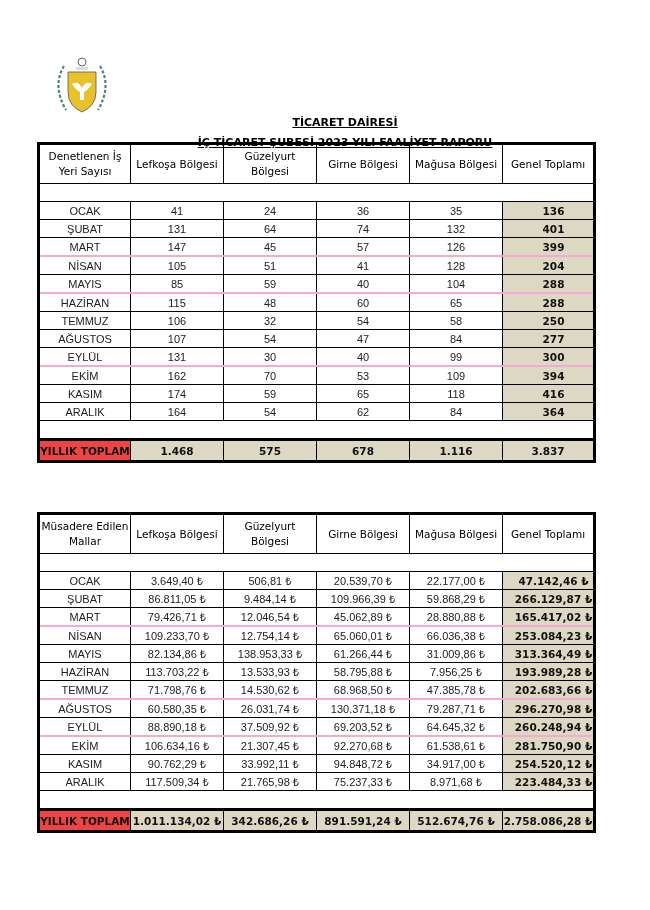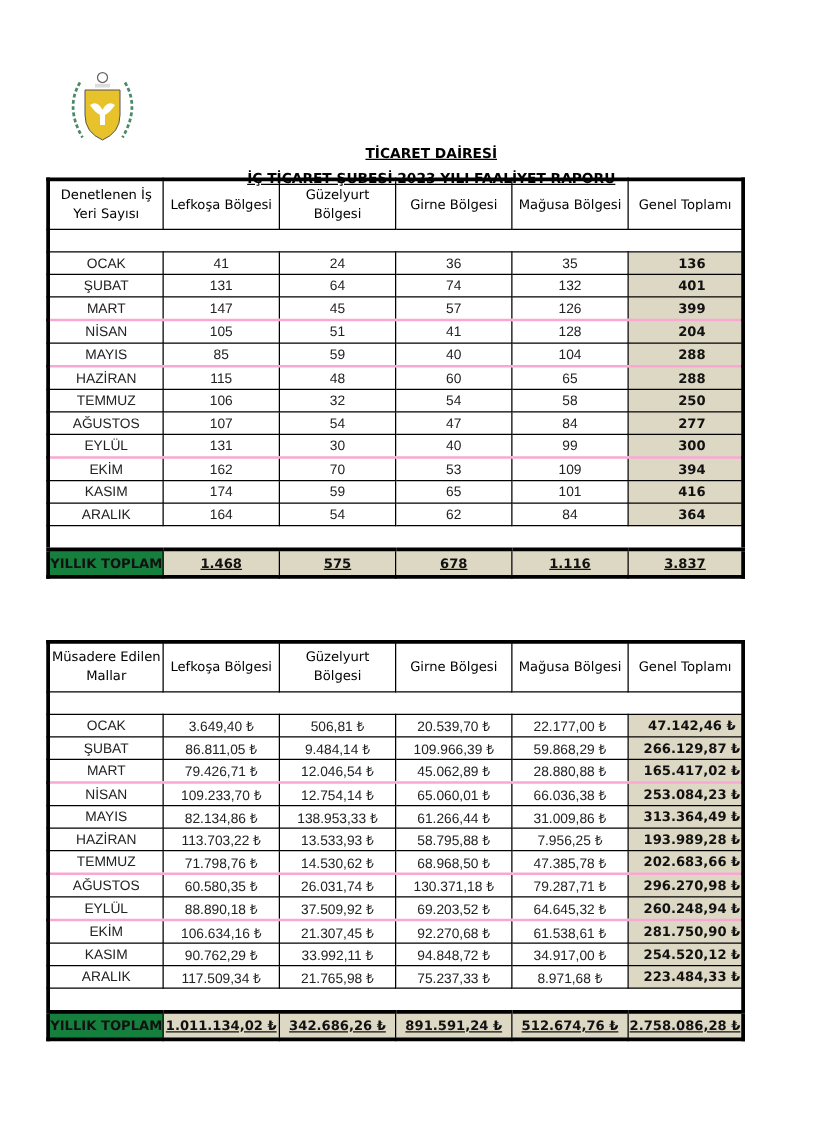--- a/index.html
+++ b/index.html
@@ -8,22 +8,22 @@
     .titles { position: absolute; left: 180px; top: 68px; width: 330px; text-align: center; font-family: "DejaVu Sans", sans-serif; font-weight: bold; font-size: 11px; line-height: 20px; margin-top: 45px; }
     .titles div { text-decoration: underline; }
     table.rep { position: absolute; left: 37px; border-collapse: collapse; border: 3px solid #000; table-layout: fixed; }
     table.rep td, table.rep th { border: 1px solid #000; text-align: center; padding: 0; font-size: 11px; font-weight: normal; }
     table.rep th { font-family: "DejaVu Sans", sans-serif; font-size: 10.5px; height: 38px; line-height: 15px; }
     table.rep td { height: 17px; color: #222; }
     table.rep tr.blank td { height: 17px; border-left: none; border-right: none; }
     table.rep tr.blank td.first { border-left: 1px solid #000; }
     table.rep td.total { background: #ddd8c4; font-family: "DejaVu Sans", sans-serif; font-weight: bold; font-size: 10.5px; color: #111; padding-left: 11px; }
     table.rep tr.yearly td { font-family: "DejaVu Sans", sans-serif; font-weight: bold; font-size: 10.5px; height: 19px; border-top: 3px solid #000; color: #111; }
-    table.rep tr.yearly td.label { background: #15803d; }
-    table.rep tr.yearly td.val { background: #ddd8c4; text-decoration: underline; }
+    table.rep tr.yearly td.label { background: #ef4444; }
+    table.rep tr.yearly td.val { background: #ddd8c4; }
     table.rep tr.thick td { border-top: 2px solid #f9a8d4; }
     #t1 { top: 142px; }
     #t2 { top: 512px; border-radius: 15px; }
     col.c0 { width: 92px; } col.c1 { width: 93px; } col.c2 { width: 93px; }
     col.c3 { width: 93px; } col.c4 { width: 93px; } col.c5 { width: 92px; }
   </style>
 </head>
 <body>
 
 <div class="logo">
@@ -143,21 +143,21 @@
         <td>70</td>
         <td>53</td>
         <td>109</td>
         <td class="total">394</td>
       </tr>
   <tr>
         <td>KASIM</td>
         <td>174</td>
         <td>59</td>
         <td>65</td>
-        <td>101</td>
+        <td>118</td>
         <td class="total">416</td>
       </tr>
   <tr>
         <td>ARALIK</td>
         <td>164</td>
         <td>54</td>
         <td>62</td>
         <td>84</td>
         <td class="total">364</td>
       </tr>

